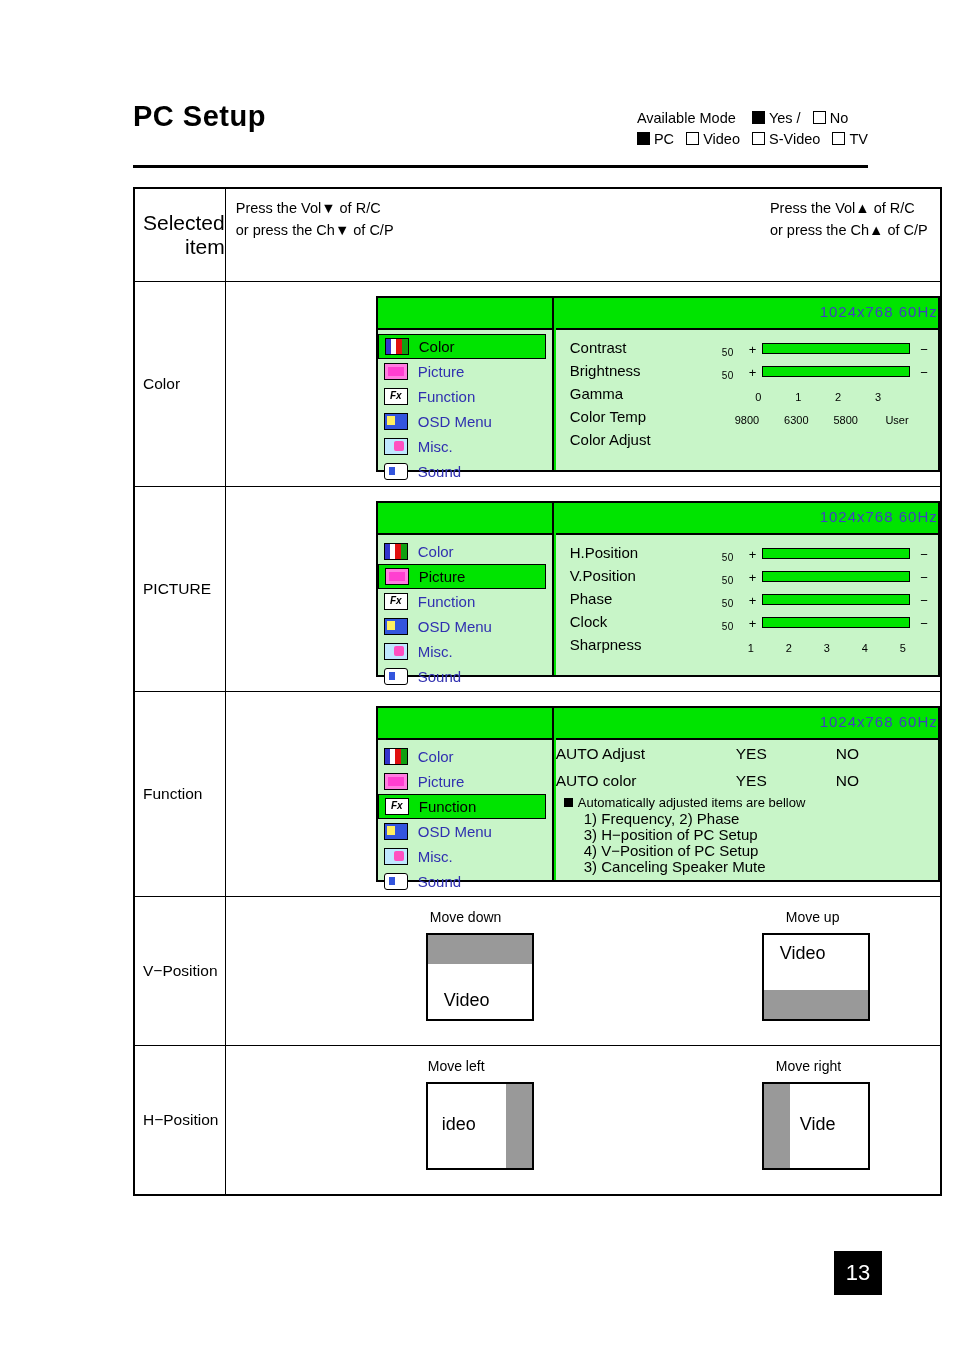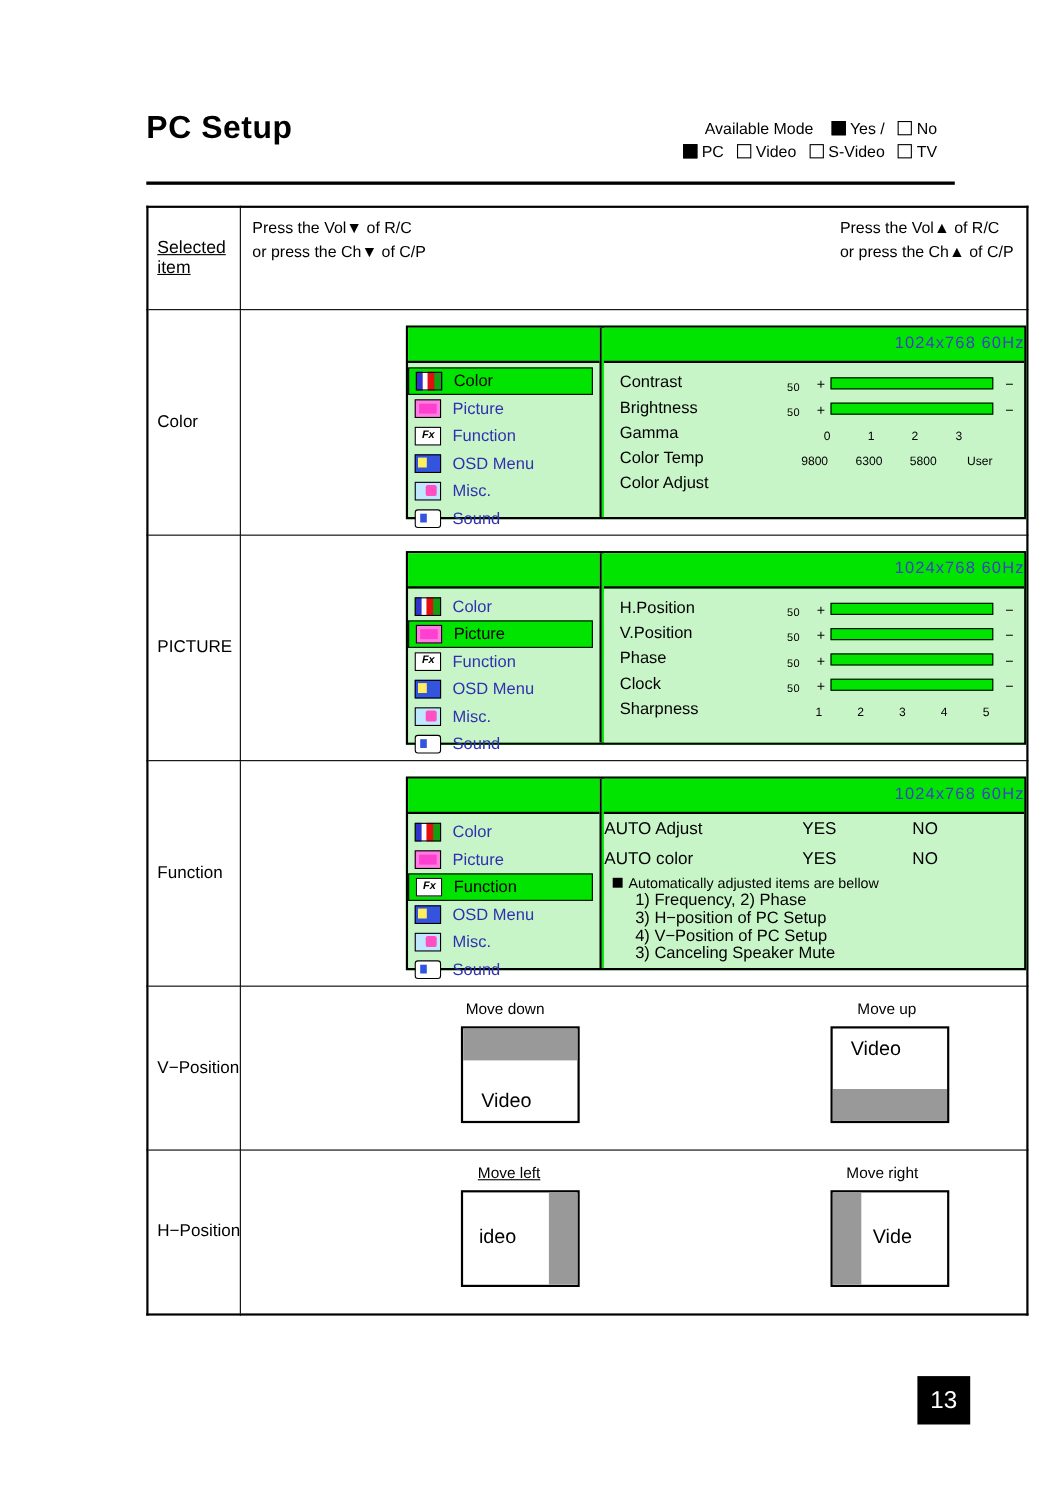--- a/index.html
+++ b/index.html
@@ -24,23 +24,23 @@
     width: 735px;
   }
   .page-title {
     font-size: 29px;
     font-weight: bold;
     letter-spacing: 0.5px;
     display: inline-block;
   }
   .avail-block {
     position: absolute;
-    right: 16px;
+    right: 0;
     top: 8px;
-    text-align: right;
+    text-align: left;
     font-size: 14.5px;
     line-height: 21px;
   }
   .avail-line1 { white-space: nowrap; }
   .avail-line2 { white-space: nowrap; margin-left: 0px; }
   .chk {
     display: inline-block;
     width: 11px;
     height: 11px;
     border: 1.5px solid #000;
@@ -75,24 +75,23 @@
   .col-label {
     width: 134px;
     text-align: left;
     padding-left: 8px !important;
     font-size: 15.5px;
   }
   .col-body { padding: 0; }
 
   
   .hdr-left {
-    font-size: 16px;
+    font-size: 21px;
     padding-left: 8px !important;
-    text-align: left;
-    text-decoration: underline;
+    text-align: right;
   }
   .hdr-right {
     font-size: 14.5px;
     line-height: 22px;
     padding: 24px 10px !important;
     position: relative;
     height: 44px;
   }
   .hdr-right .left-txt {
     position: absolute;
@@ -623,21 +622,21 @@
           <div class="vid-text" style="left:16px; top:8px;">Video</div>
         </div>
       </div>
     </td>
   </tr>
 
   <tr>
     <td class="col-label">H−Position</td>
     <td class="col-body">
       <div class="pos-wrap">
-        <div class="pos-caption" style="left:215px; top:12px;text-decoration:underline;">Move left</div>
+        <div class="pos-caption" style="left:202px; top:12px;">Move left</div>
         <div class="pos-caption" style="left:550px; top:12px;">Move right</div>
 
         <div class="screen-box" style="left:200px; top:36px;">
           <div class="gray-bar-right"></div>
           <div class="vid-text" style="left:14px; top:30px;">ideo</div>
         </div>
 
         <div class="screen-box" style="left:536px; top:36px;">
           <div class="gray-bar-left"></div>
           <div class="vid-text" style="left:36px; top:30px;">Vide</div>

